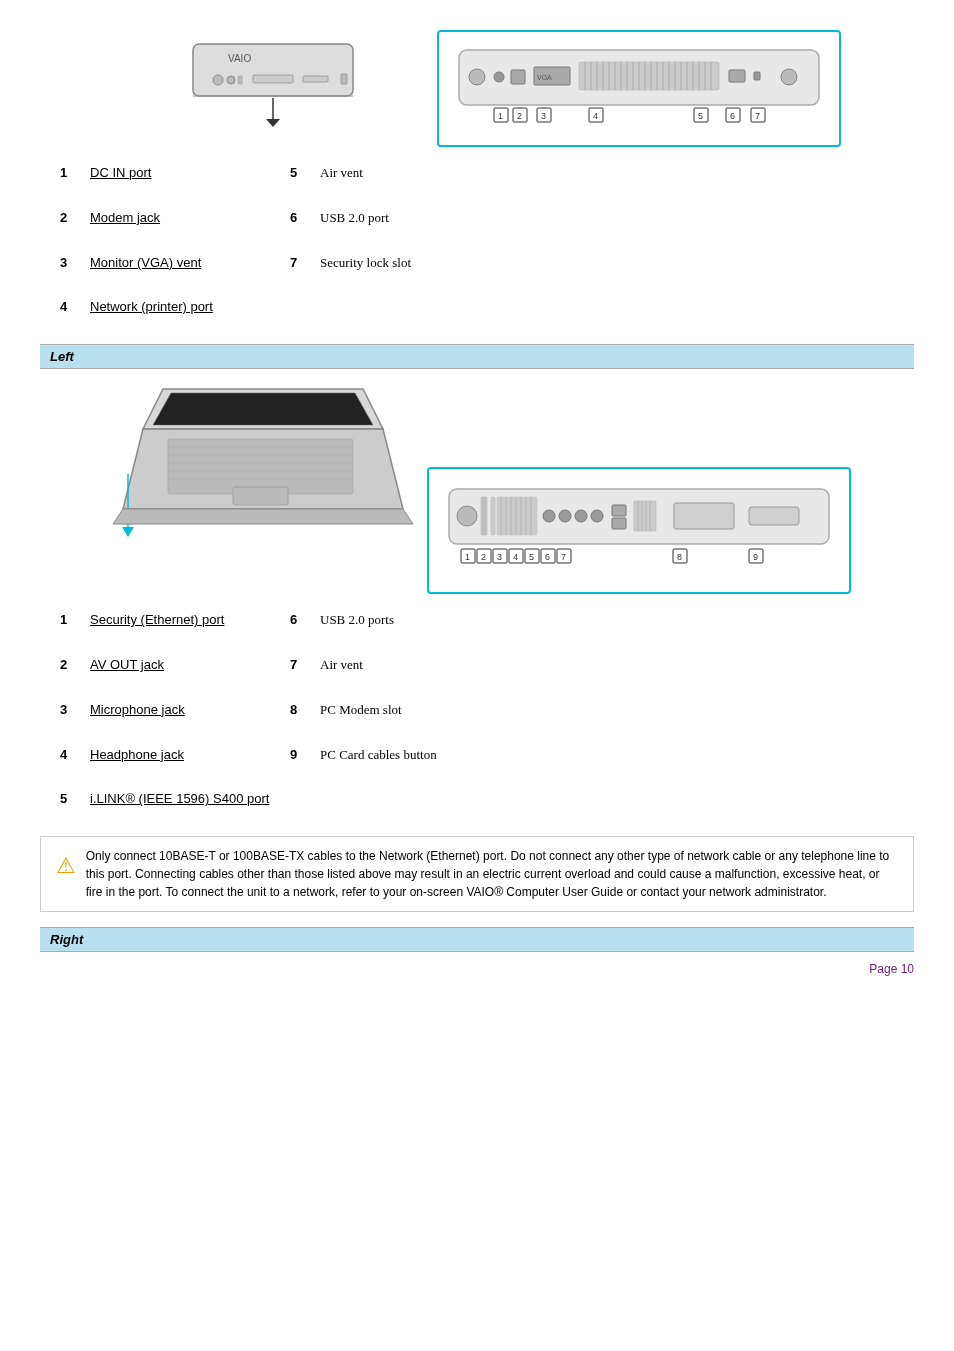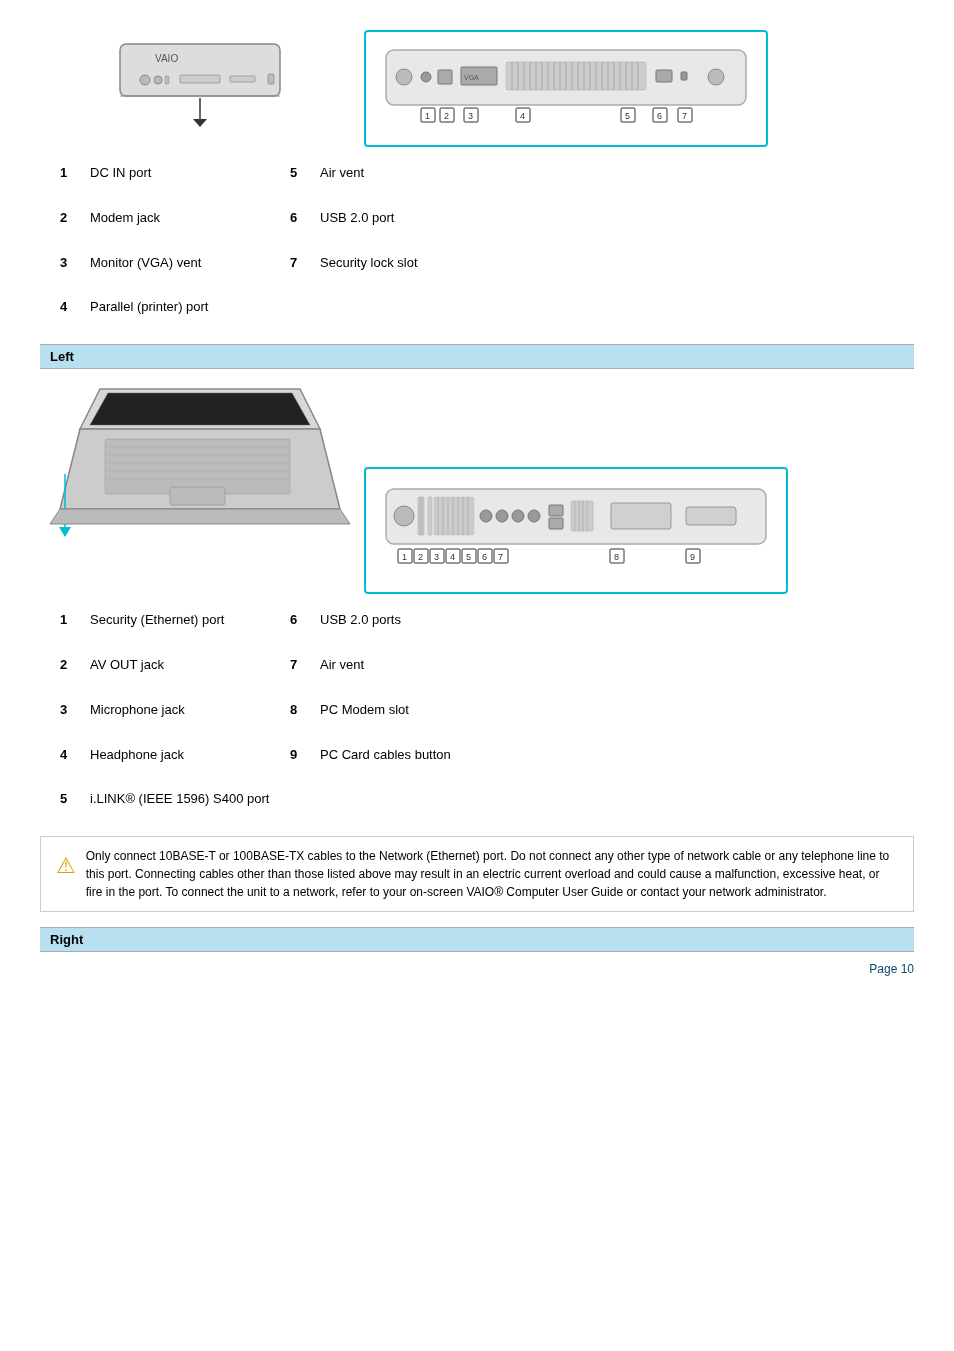--- a/index.html
+++ b/index.html
@@ -36,34 +36,37 @@
     }
 
     .parts-list td.num {
       font-weight: bold;
       width: 30px;
       color: #000;
     }
 
     .parts-list td.label {
       width: 200px;
+      text-decoration: underline;
     }
 
     .parts-list td.num2 {
       font-weight: bold;
       width: 30px;
     }
 
     .parts-list td.label2 {
       width: 220px;
+      font-family: Liberation Serif, serif;
     }
 
     .section-header {
       background: #b8e0f0;
       padding: 4px 10px;
+      font-style: italic;
       font-weight: bold;
       font-size: 13px;
       margin-bottom: 10px;
       border-top: 1px solid #aaa;
       border-bottom: 1px solid #aaa;
     }
 
     .warning-box {
       border: 1px solid #ccc;
       padding: 10px 15px;
@@ -78,31 +81,32 @@
     .warning-icon {
       font-size: 22px;
       color: #e6a000;
       flex-shrink: 0;
       margin-top: 2px;
     }
 
     .page-number {
       text-align: right;
       font-size: 12px;
-      color: #0c4a6e;
+      color: #701a75;
       margin-top: 10px;
     }
 
     .row-spacer {
       height: 8px;
     }
 
     
     .svg-wrapper {
       display: flex;
+      justify-content: center;
       margin: 10px 0;
     }
 
   </style>
 </head>
 <body>
 
 <div class="svg-wrapper">
   <div>
     
@@ -223,21 +227,21 @@
       <td class="num">3</td>
       <td class="label">Monitor (VGA) vent</td>
       <td class="num2">7</td>
       <td class="label2">Security lock slot</td>
     </tr>
     <tr class="row-spacer">
           <td colspan="4"></td>
         </tr>
     <tr>
       <td class="num">4</td>
-      <td class="label">Parallel (printer) port</td>
+      <td class="label">Network (printer) port</td>
       <td></td>
       <td></td>
     </tr>
   </tbody>
     </table>
 </div>
 
 <div class="section-header">Left</div>
 
 <div class="svg-wrapper">

